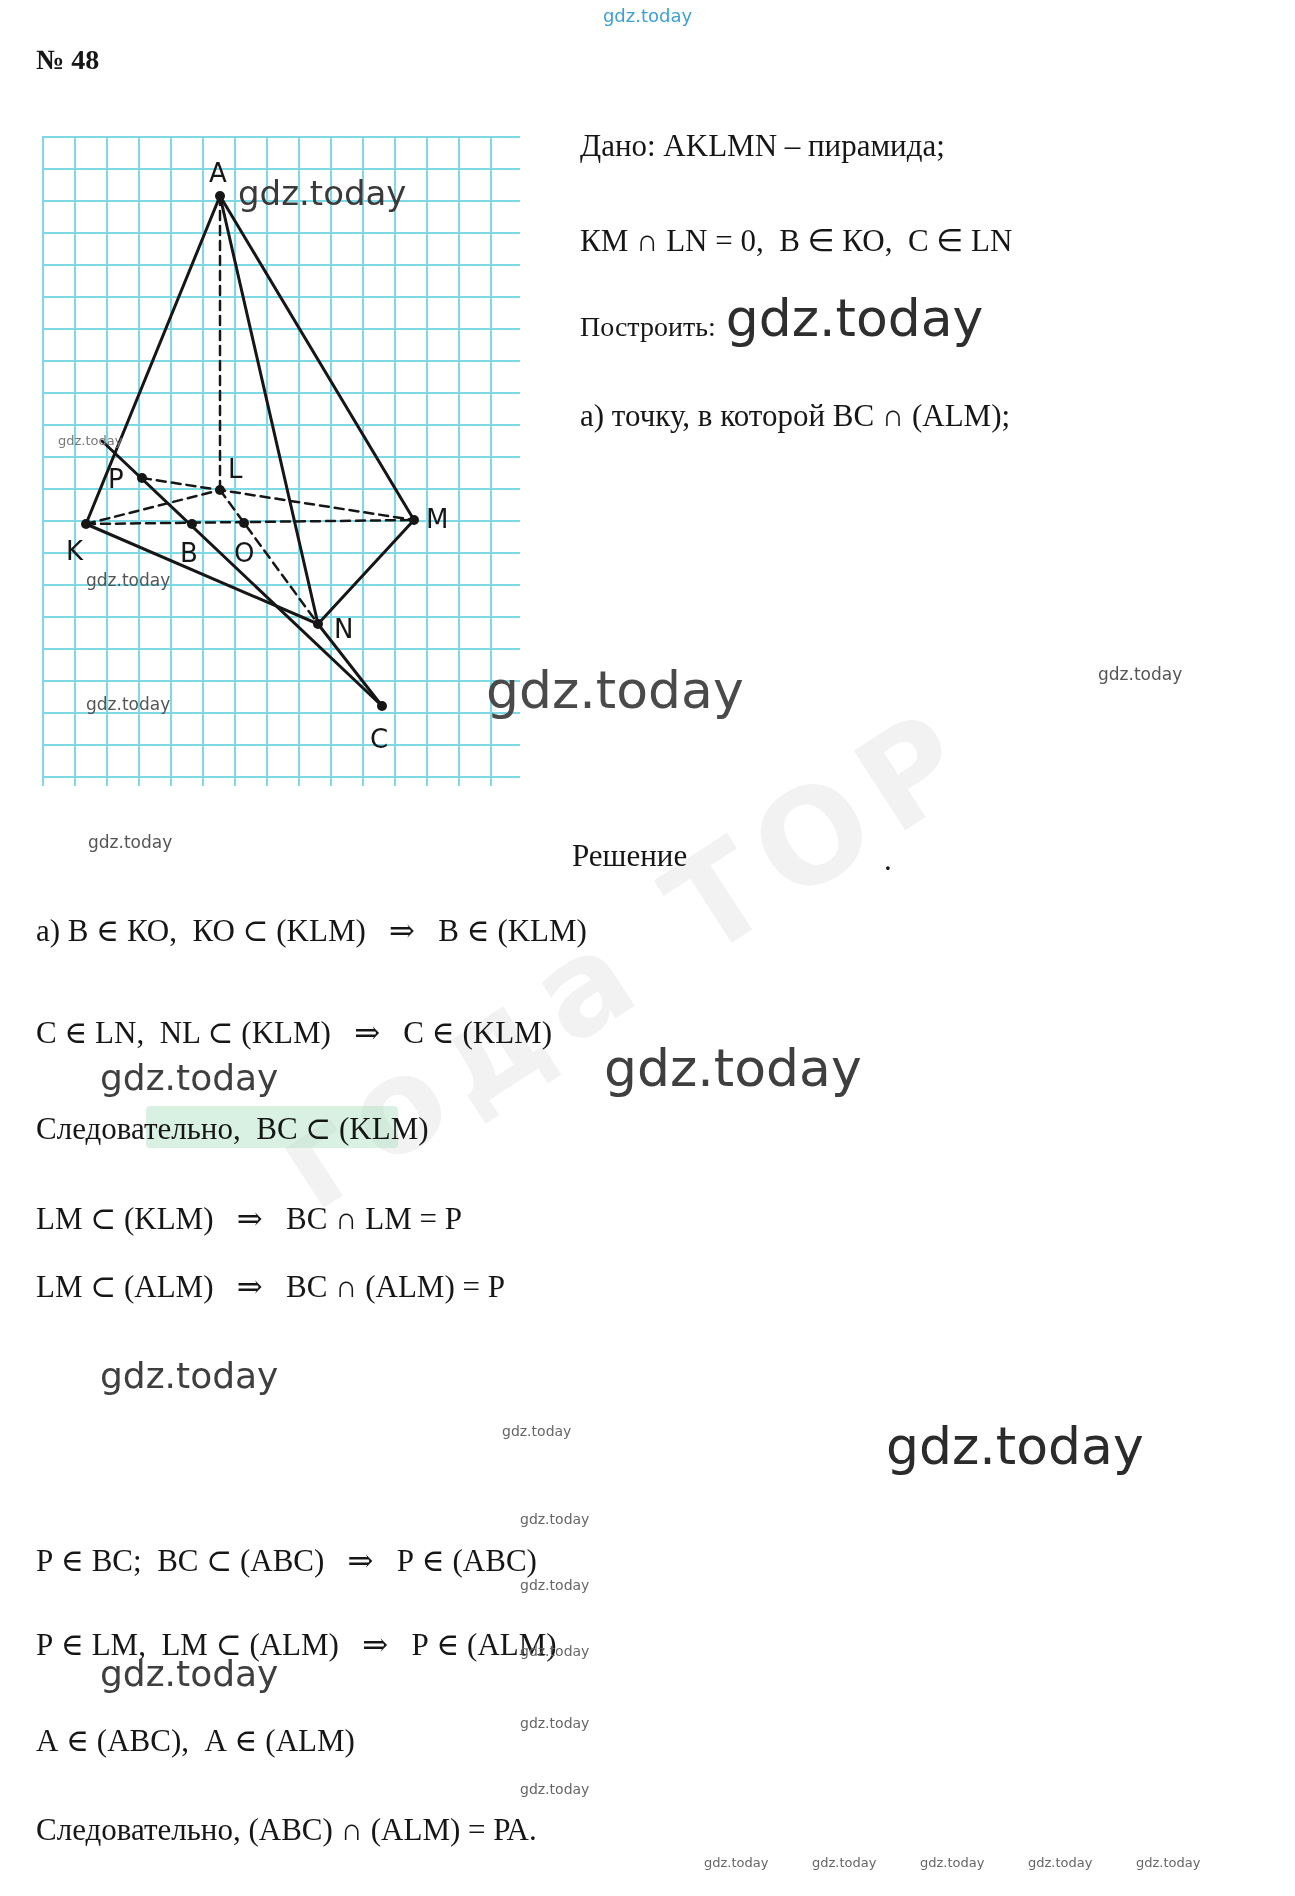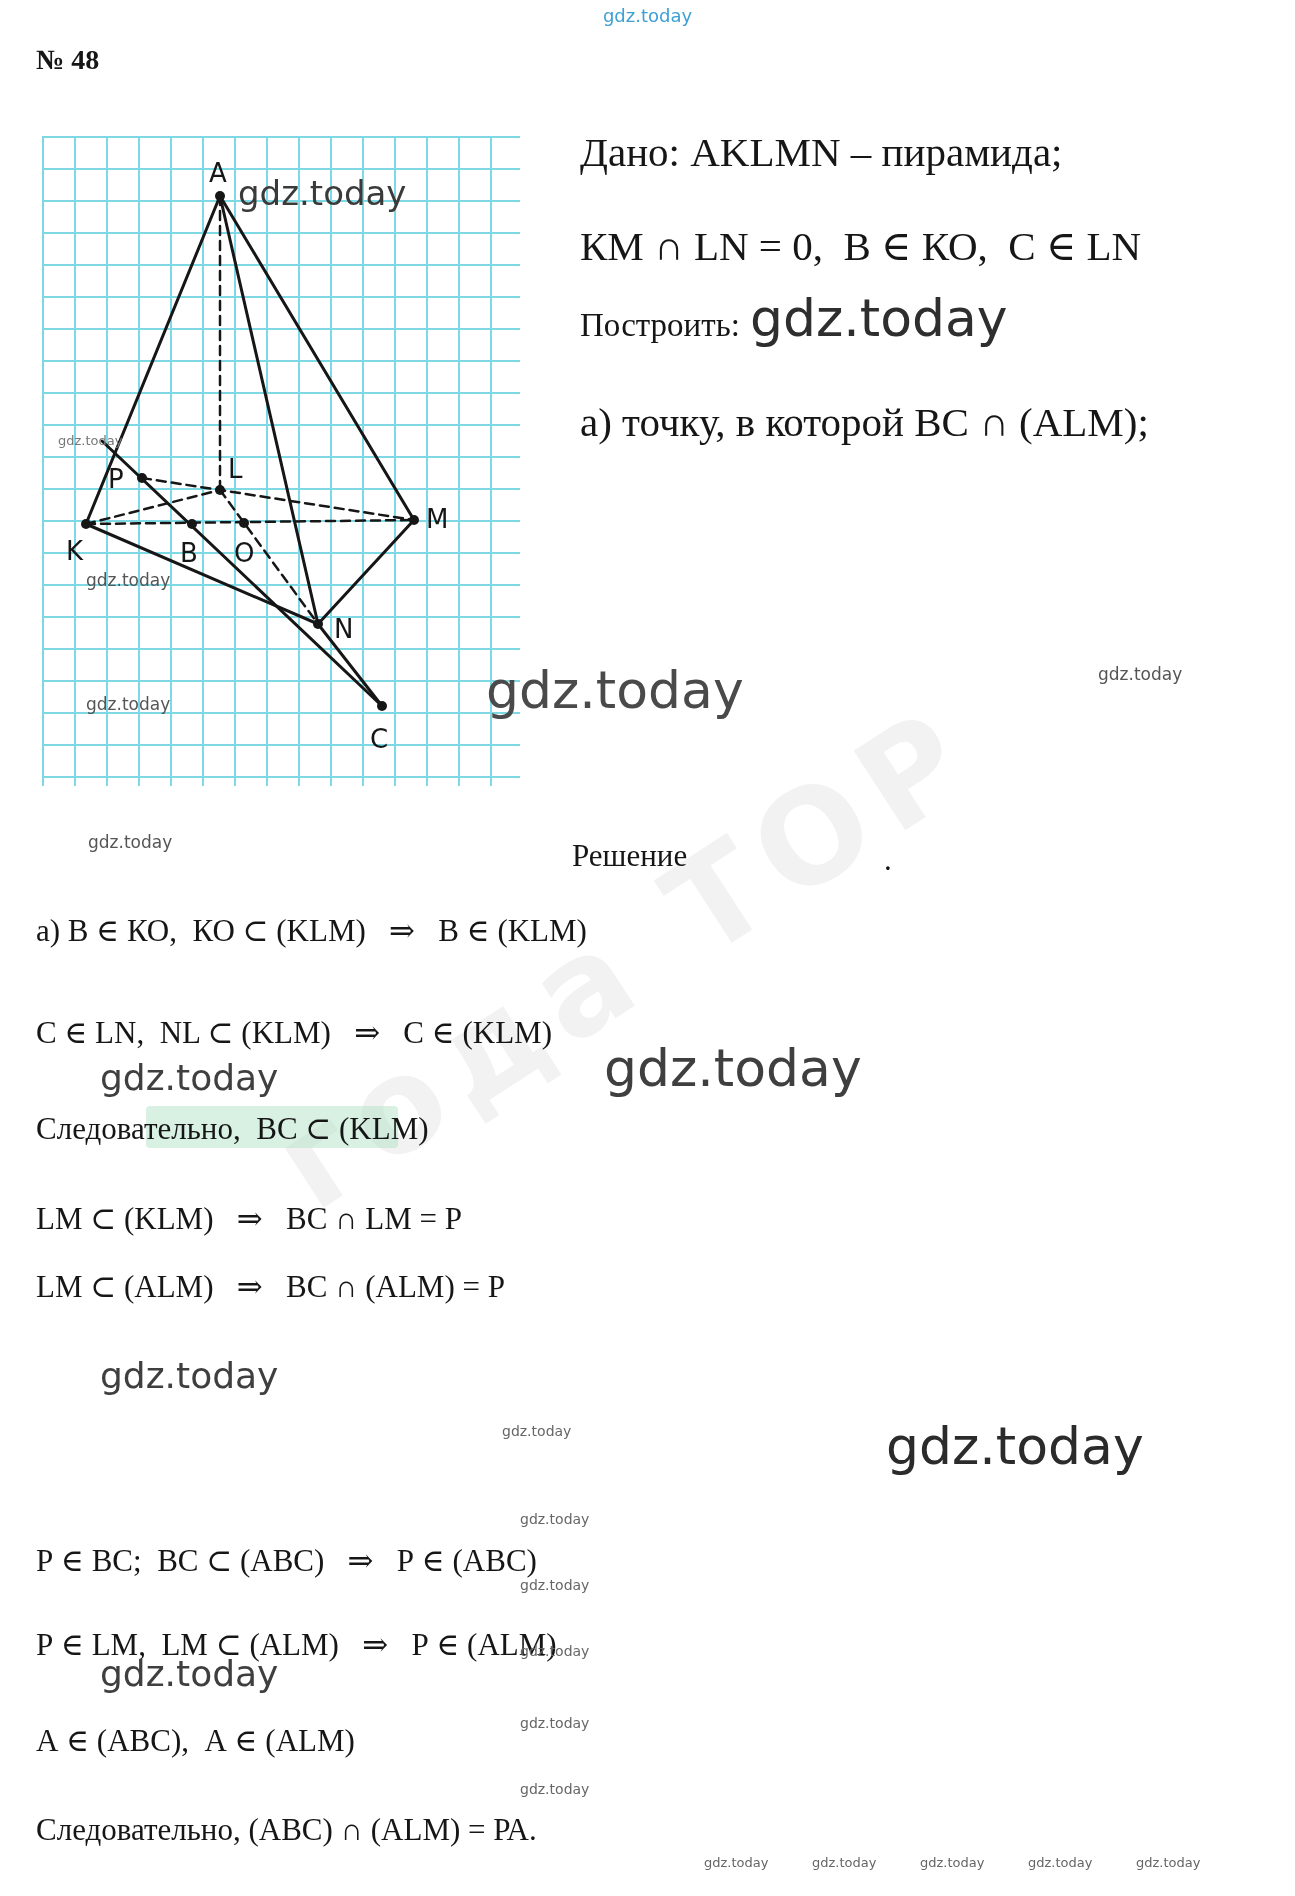--- a/index.html
+++ b/index.html
@@ -29,23 +29,23 @@
   }
   .problem-number { position:absolute; left:36px; top:44px; font-size:28px; font-weight:bold; }
   .figure {
     position:absolute; left:42px; top:136px; width:478px; height:650px;
     background-image:
       repeating-linear-gradient(to right,  var(--grid,#7fd9e4) 0 2px, transparent 2px 32px),
       repeating-linear-gradient(to bottom, var(--grid,#7fd9e4) 0 2px, transparent 2px 32px);
   }
   .figure svg { position:absolute; left:0; top:0; }
   .fig-label { font-family:"DejaVu Sans",sans-serif; font-size:26px; fill:#161616; }
-  .given-line { position:absolute; font-size:41px; white-space:pre-wrap; }
+  .given-line { position:absolute; font-size:31px; white-space:pre-wrap;font-family:Liberation Serif, serif; }
   .construct-row { position:absolute; left:580px; top:292px; display:flex; align-items:baseline; gap:10px; }
-  .construct-row .label { font-size:33px; }
+  .construct-row .label { font-size:28px; }
   .construct-row .wm-big { position:static; }
   .sol-heading { position:absolute; left:572px; top:838px; font-size:31px; }
   .stray-dot { position:absolute; left:884px; top:842px; font-size:31px; }
   .sol-line { position:absolute; left:36px; font-size:31px; white-space:pre-wrap; }
   .highlight {
     position:absolute; left:146px; top:1106px; width:252px; height:42px;
     background:var(--highlight,#bfe8cf); opacity:0.45; border-radius:4px;
   }
 </style>
 </head>

